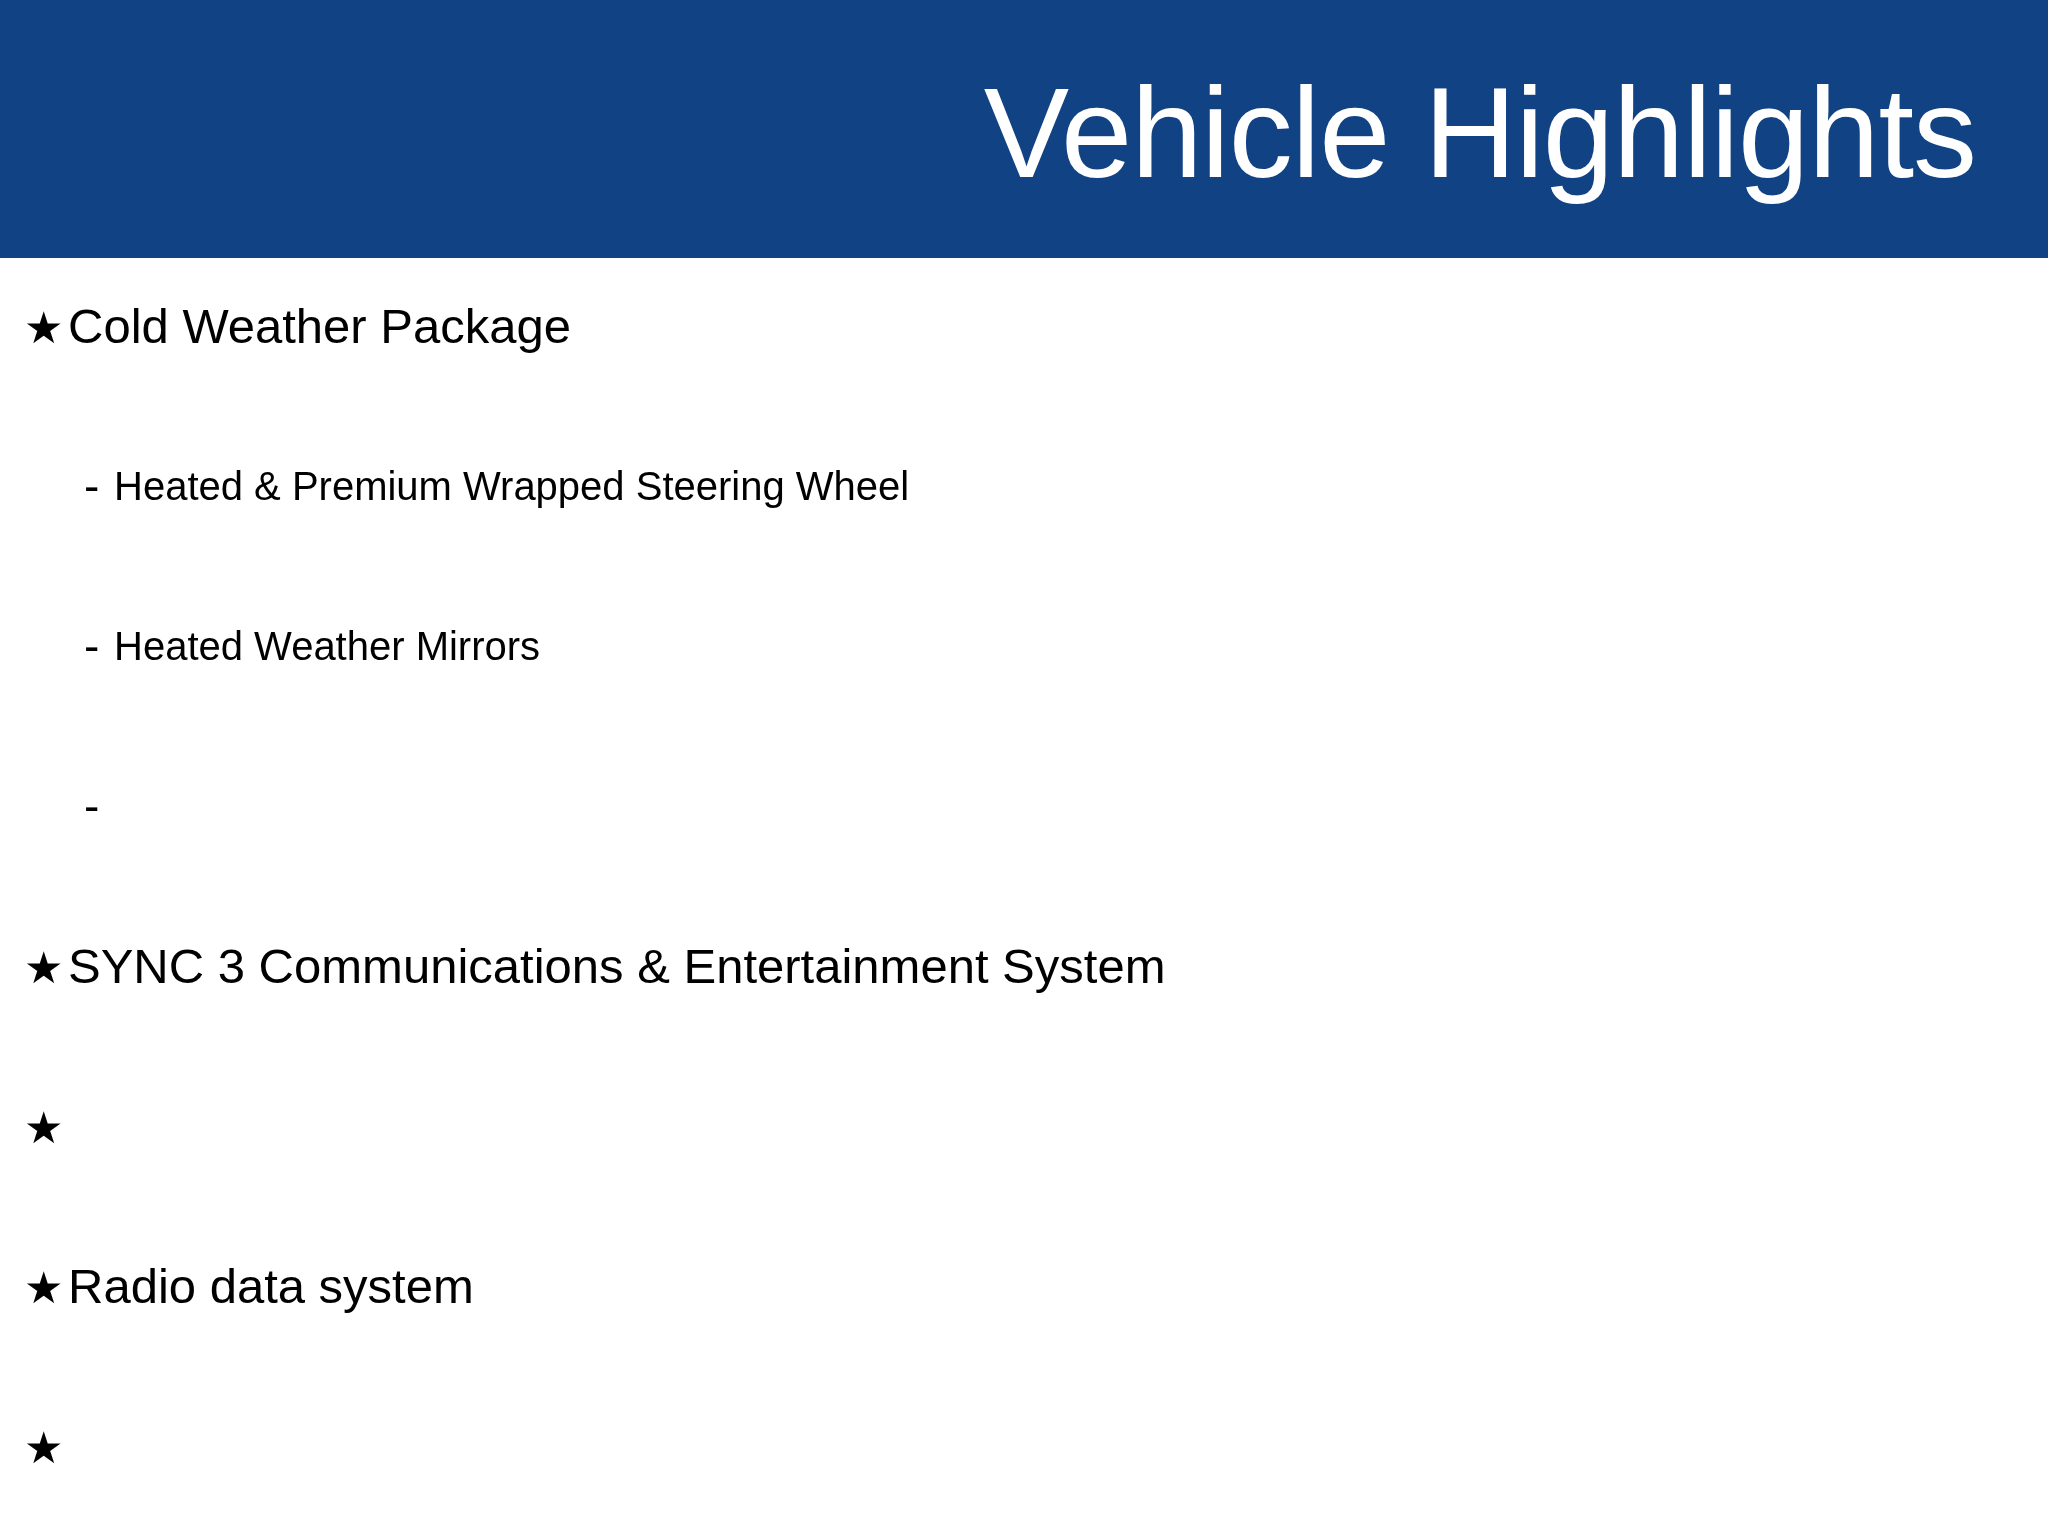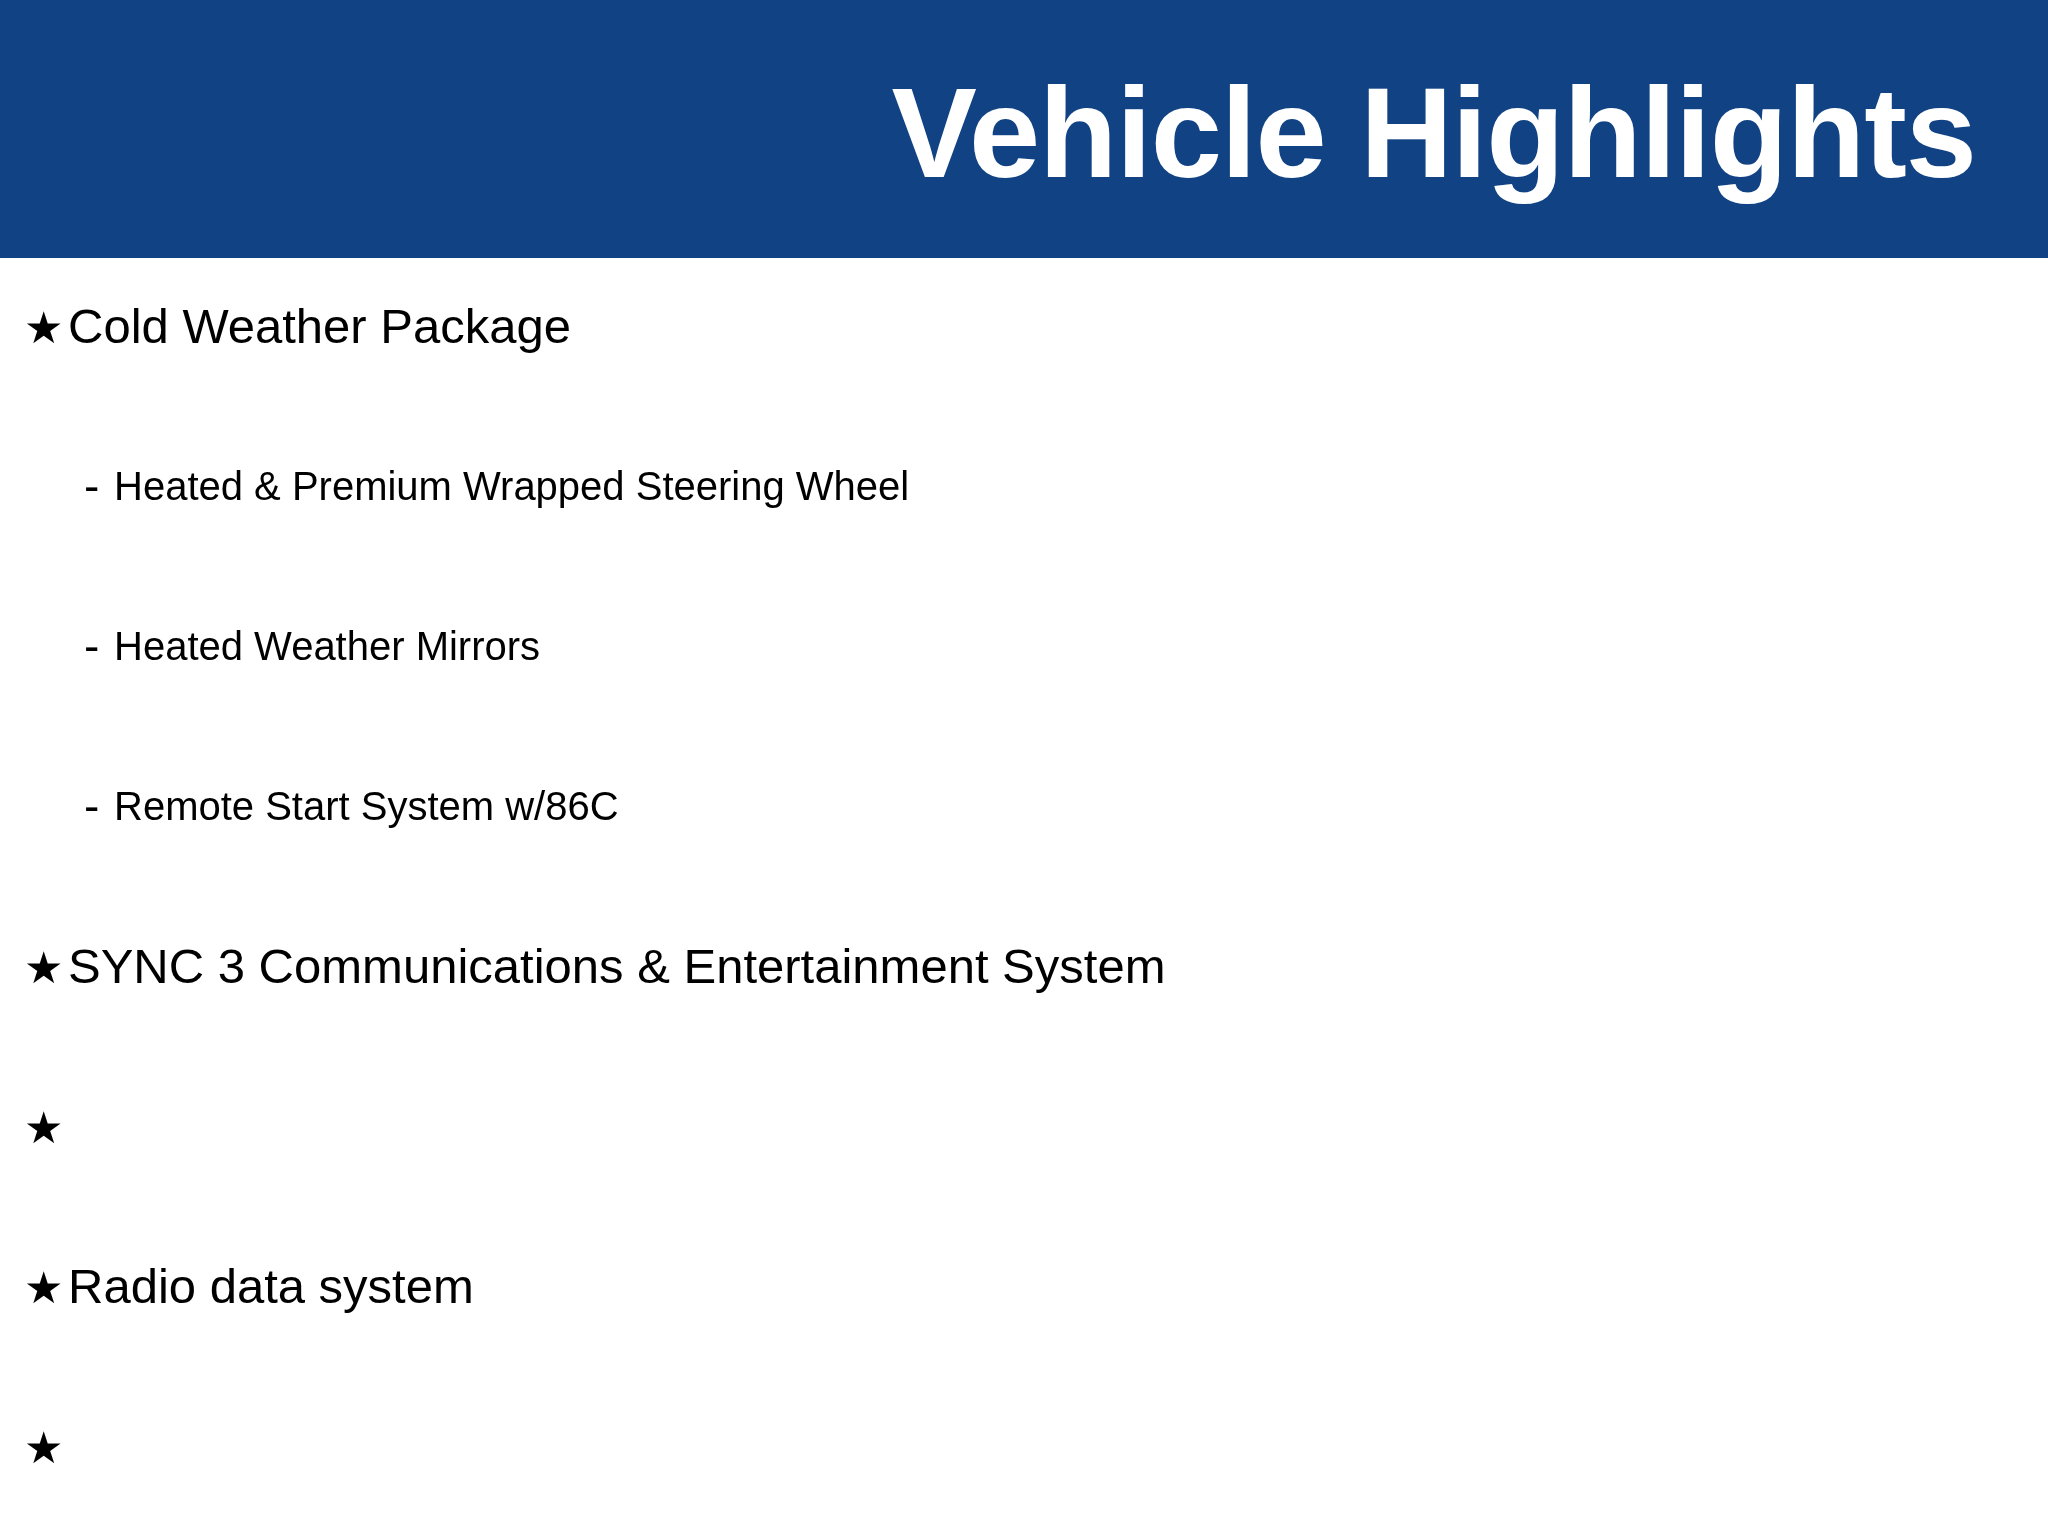--- a/index.html
+++ b/index.html
@@ -29,21 +29,21 @@
     background: #104284;
     display: flex;
     align-items: center;
     justify-content: flex-end;
     box-sizing: border-box;
     padding-right: 72px;
   }
   .title-text {
     color: #ffffff;
     font-size: 128px;
-    font-weight: bold;
+    font-weight: normal;
     line-height: 1;
     letter-spacing: -1px;
     white-space: nowrap;
     margin-top: 7px;
   }
   .content {
     position: absolute;
     top: 258px;
     left: 0;
     width: 2048px;
@@ -110,21 +110,20 @@
       <span class="bullet-text">Heated &amp; Premium Wrapped Steering Wheel</span>
     </div>
 
     <div class="bullet-row level-2">
       <span class="dash-mark">-</span>
       <span class="bullet-text">Heated Weather Mirrors</span>
     </div>
 
     <div class="bullet-row level-2">
       <span class="dash-mark">-</span>
-      <span class="bullet-text">Remote Start System w/86C</span>
     </div>
 
     <div class="bullet-row level-1">
       <span class="bullet-mark">★</span>
       <span class="bullet-text">SYNC 3 Communications &amp; Entertainment System</span>
     </div>
 
     <div class="bullet-row level-1">
       <span class="bullet-mark">★</span>
     </div>

